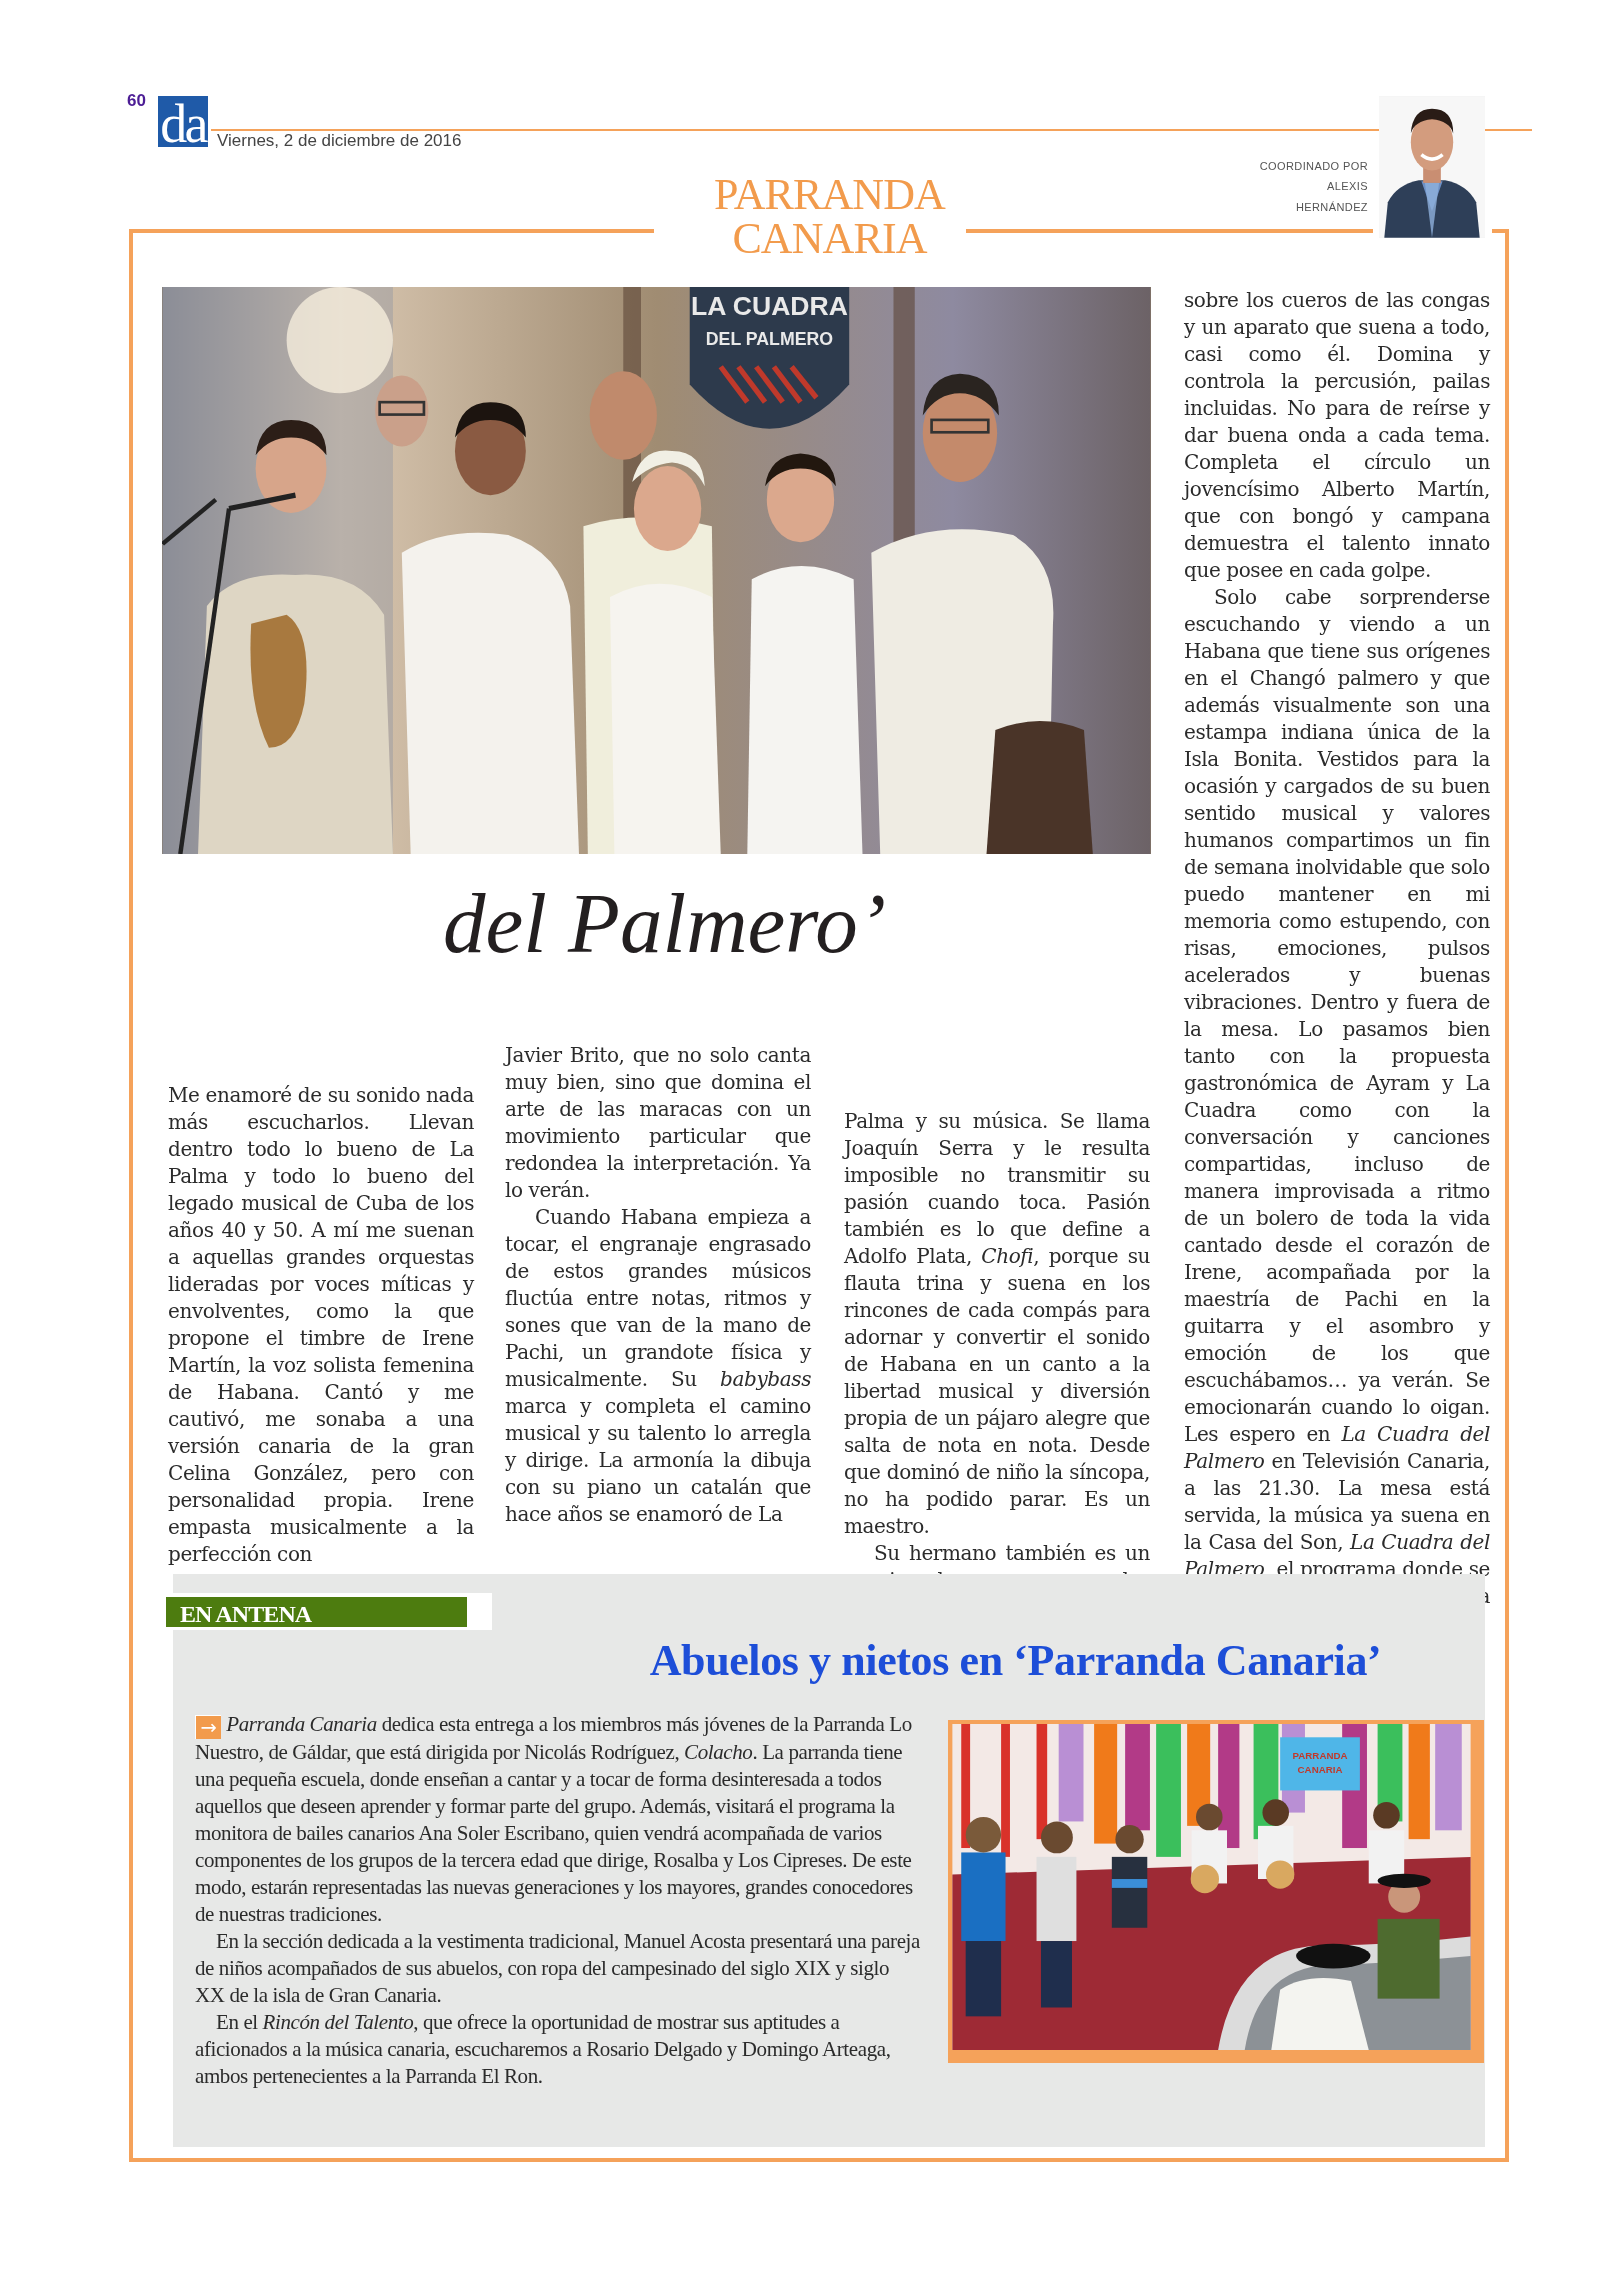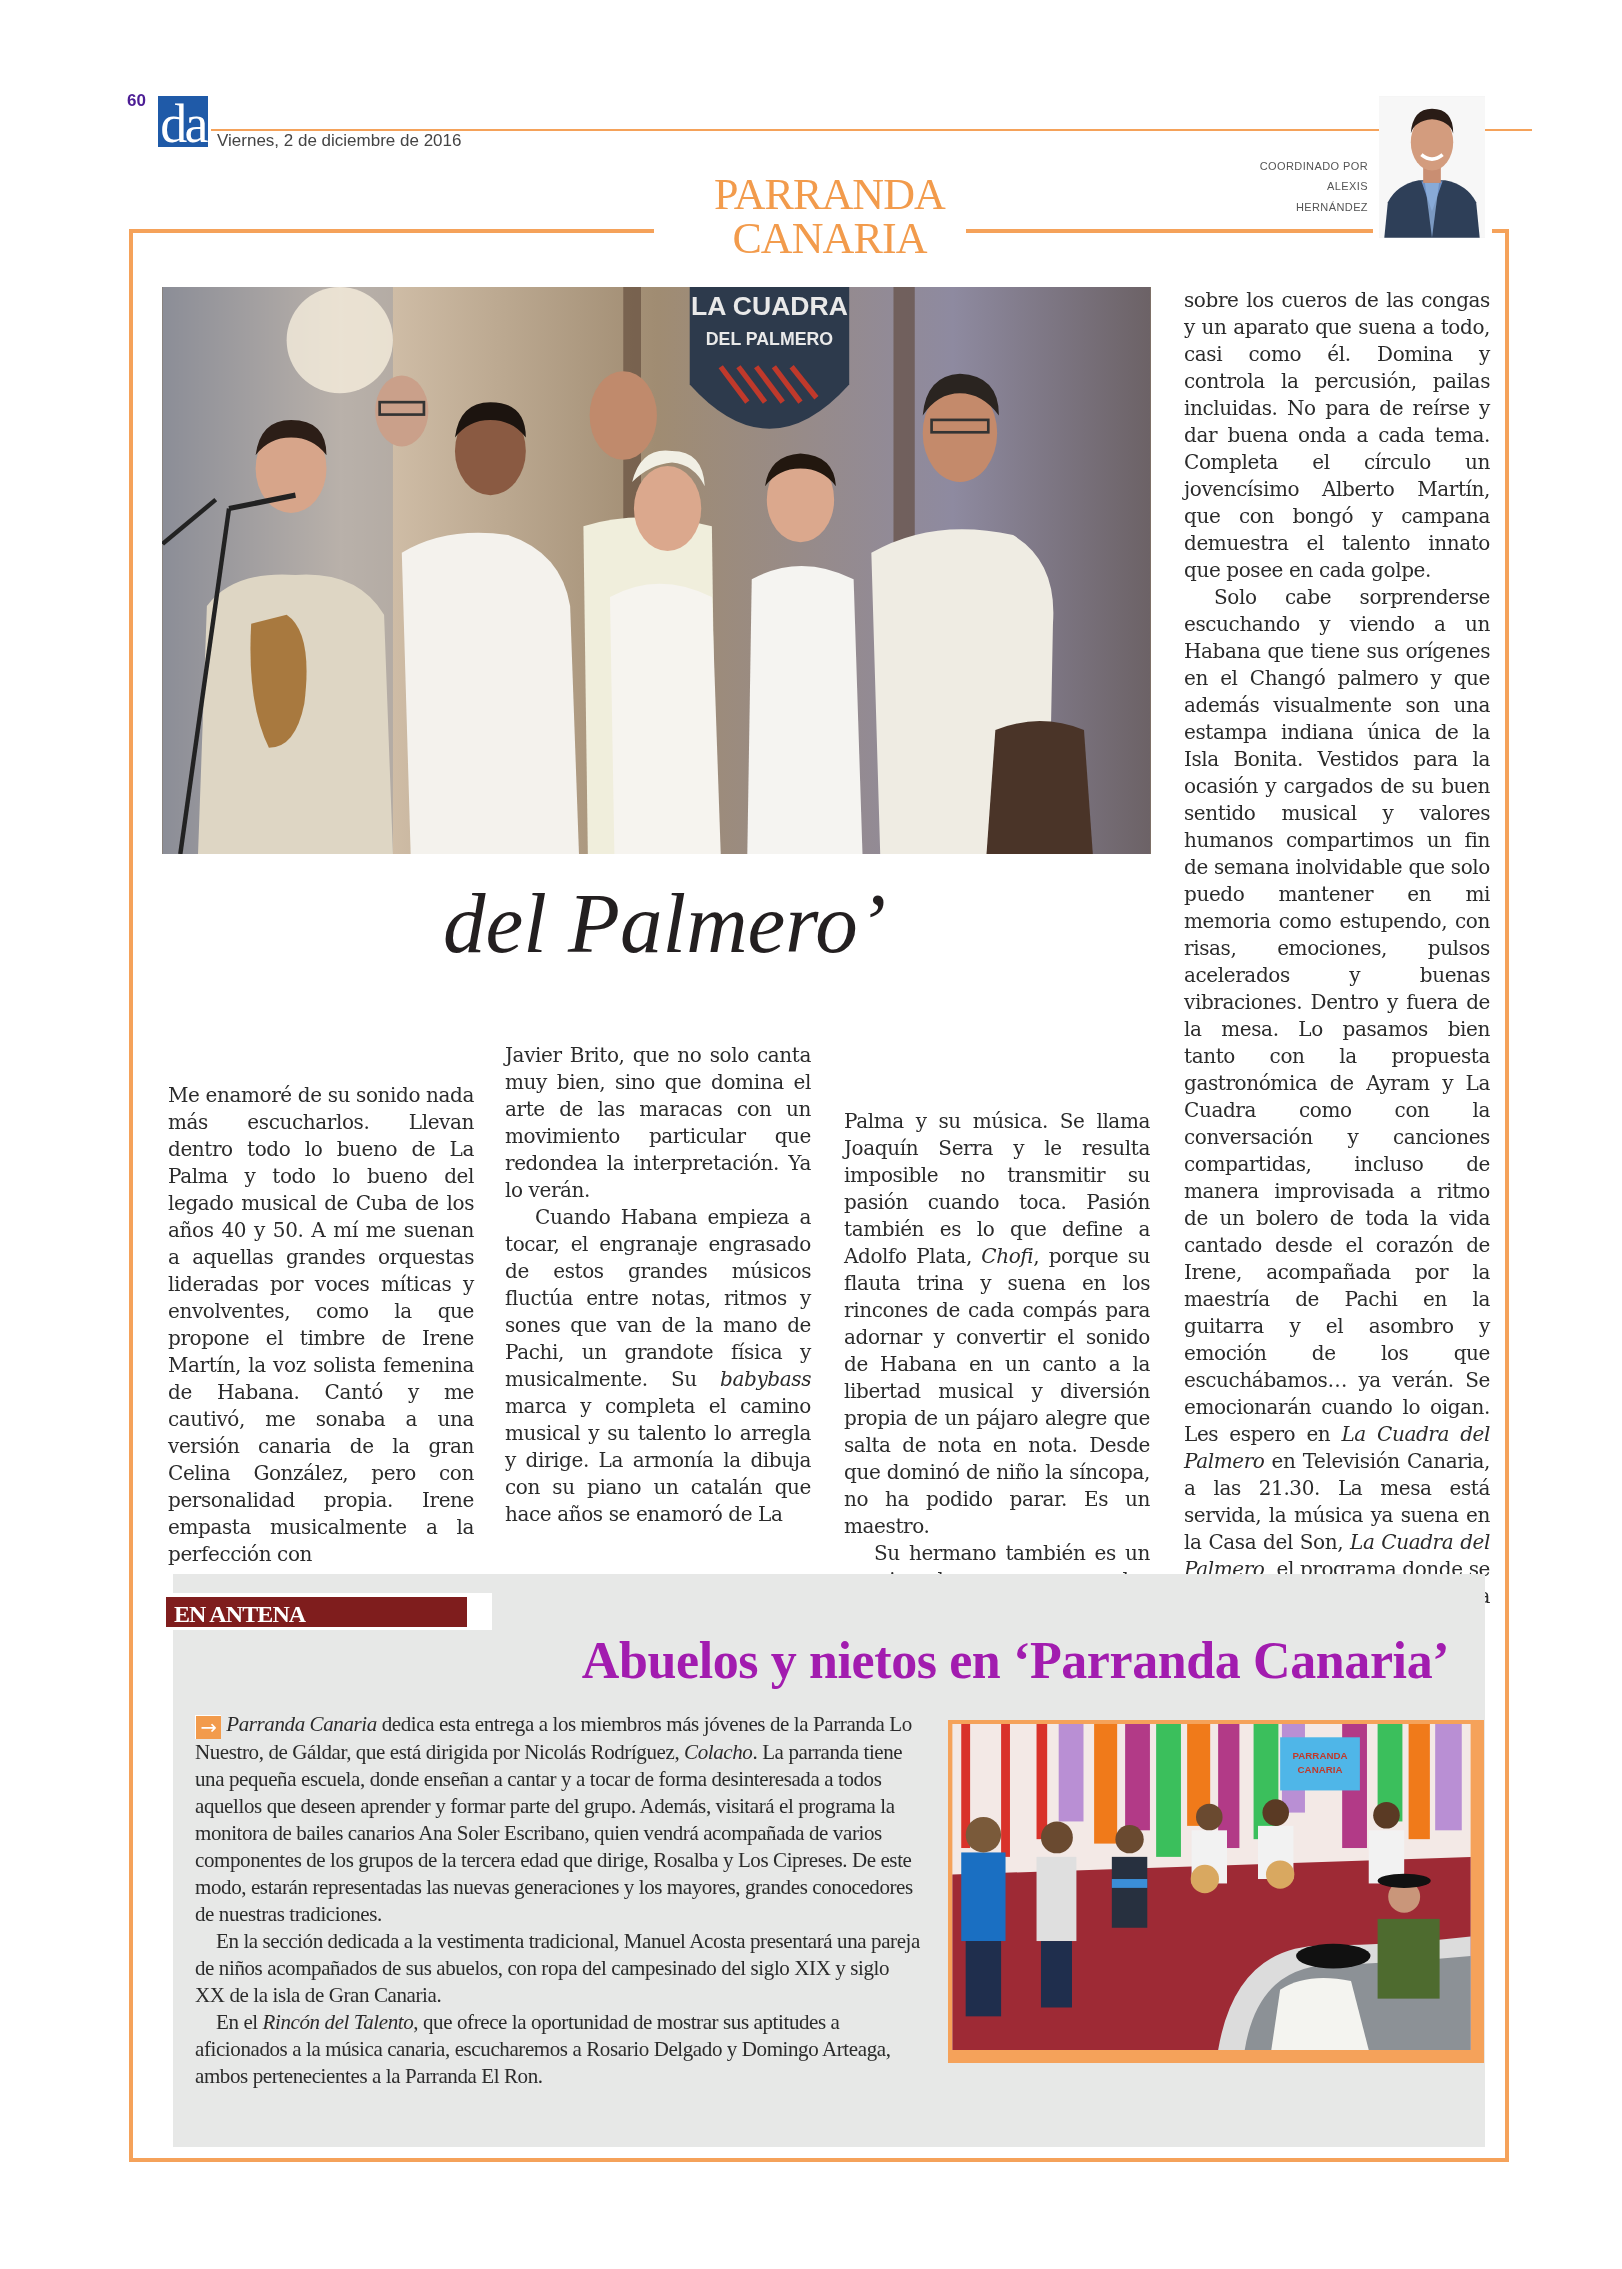--- a/index.html
+++ b/index.html
@@ -31,22 +31,22 @@
   .col p { margin: 0; }
   .col p.indent { text-indent: 30px; }
   .col-1 { left: 168px; top: 1082px; width: 306px; }
   .col-2 { left: 505px; top: 1042px; width: 306px; }
   .col-3 { left: 844px; top: 1082px; width: 306px; margin-top: 26px; }
   .col-4 { left: 1184px; top: 287px; width: 306px; }
 
   
   .antenna-box { position: absolute; left: 173px; top: 1574px; width: 1312px; height: 573px; background: #e7e8e7; }
   .antenna-tab-bg { position: absolute; left: 162px; top: 1593px; width: 330px; height: 37px; background: #fff; }
-  .antenna-tab { position: absolute; left: 166px; top: 1597px; width: 301px; height: 30px; background: #7f1d1d; color: #fff; font-family: "Liberation Serif", serif; font-weight: bold; font-size: 24px; line-height: 35px; padding-left: 8px; box-sizing: border-box; letter-spacing: -0.9px; overflow: hidden; }
-  .antenna-headline { position: absolute; left: 550px; top: 1630px; width: 931px; text-align: center; font-family: "Liberation Serif", serif; font-weight: bold; font-size: 52px; line-height: 62px; color: #a21caf; letter-spacing: -0.4px; }
+  .antenna-tab { position: absolute; left: 166px; top: 1597px; width: 301px; height: 30px; background: #4d7c0f; color: #fff; font-family: "Liberation Serif", serif; font-weight: bold; font-size: 24px; line-height: 35px; padding-left: 14px; box-sizing: border-box; letter-spacing: -0.9px; overflow: hidden; }
+  .antenna-headline { position: absolute; left: 550px; top: 1630px; width: 931px; text-align: center; font-family: "Liberation Serif", serif; font-weight: bold; font-size: 44px; line-height: 62px; color: #1d4ed8; letter-spacing: -0.4px; }
   .antenna-text { position: absolute; left: 195px; top: 1711px; width: 727px; font-family: "Liberation Serif", serif; font-size: 21px; line-height: 27px; color: #2b2b2b; letter-spacing: -0.4px; }
   .antenna-text p { margin: 0; }
   .antenna-text p.indent { text-indent: 21px; }
   .arrow-badge { display: inline-block; width: 25px; height: 23px; background: #f29b4c; color: #fff; font-family: "DejaVu Sans", sans-serif; font-size: 19.5px; line-height: 23px; text-align: center; vertical-align: -2.7px; margin-right: 5.3px; border: 1.8px solid #fff; border-right: none; border-bottom: none; }
   .antenna-photo { position: absolute; left: 948px; top: 1720px; width: 528px; height: 335px; border: 4.4px solid #f5a25a; background: #f5a25a; overflow: hidden; }
   .antenna-photo svg { display: block; }
 </style>
 </head>
 <body>
 

